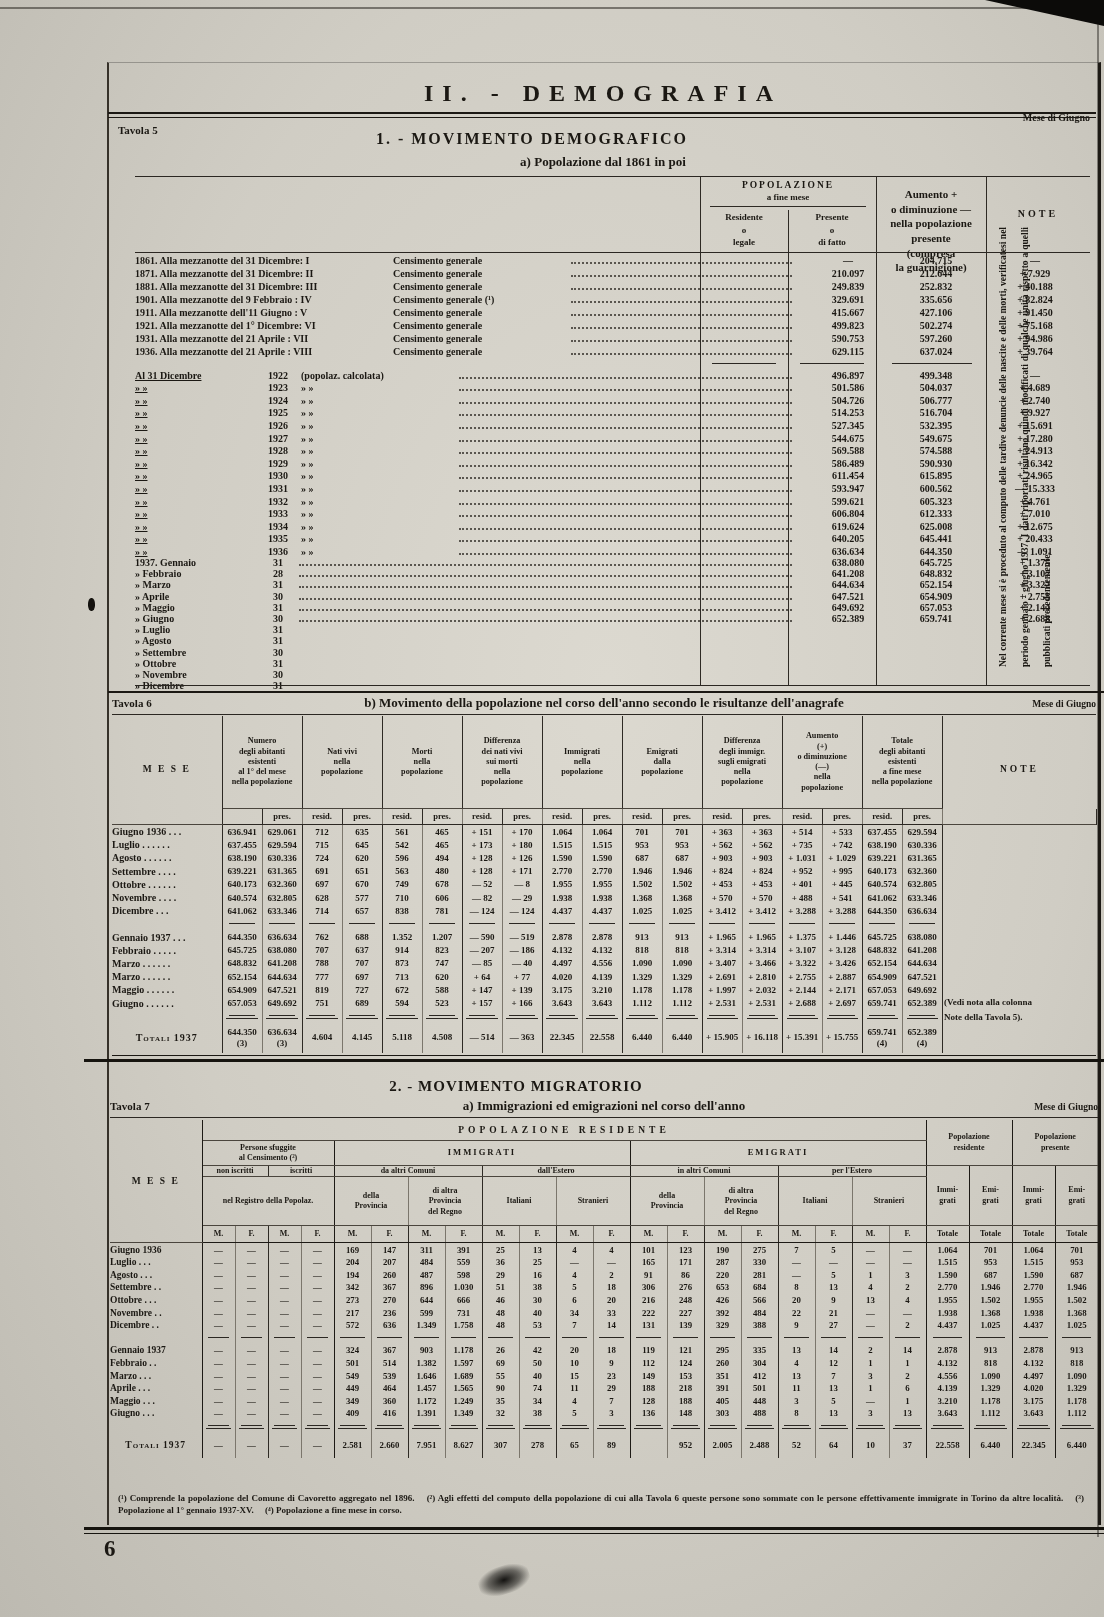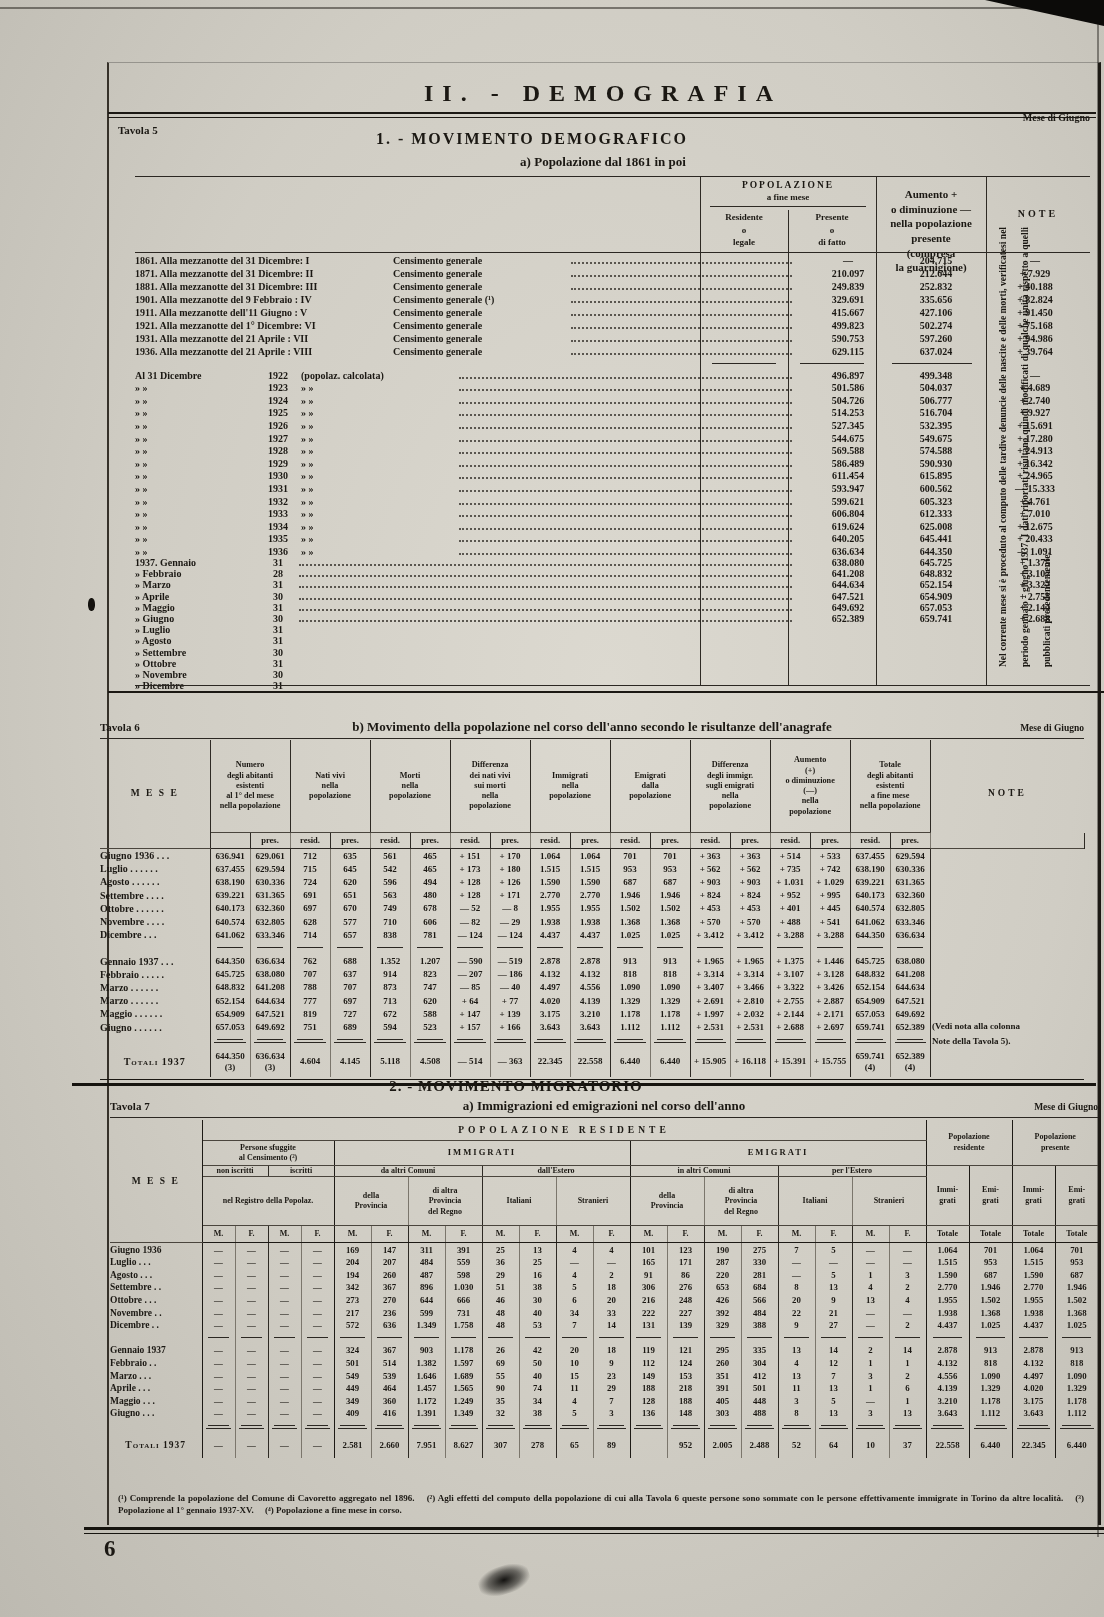--- a/index.html
+++ b/index.html
@@ -52,21 +52,21 @@
   .resh{position:absolute;left:565px;width:88px;top:35px;text-align:center;font-size:9px;line-height:1.4;}
   .presh{position:absolute;left:653px;width:88px;top:35px;text-align:center;font-size:9px;line-height:1.4;}
   .aumh{position:absolute;left:743px;width:106px;top:4px;text-align:center;font-size:11px;line-height:1.33;margin-top:7px;}
   .noteh{position:absolute;left:851px;width:104px;top:32px;text-align:center;font-size:10px;letter-spacing:3px;}
   #t5rows{position:absolute;top:78px;left:0;width:955px;}
   .t5r{display:flex;align-items:flex-end;height:13px;font-size:10px;font-weight:700;line-height:12px;}
   .t5r.ty{height:12.6px;}
   .t5r.tm{height:11.2px;}
   .t5r .c{white-space:nowrap;}
   .ca{width:258px;}.cb{width:170px;}
-  .ya{width:120px;}.yy{width:46px;text-align:center;}.yb{width:150px;}
+  .ya{width:120px;text-decoration:underline;}.yy{width:46px;text-align:center;}.yb{width:150px;}
   .ma{width:130px;}.md{width:26px;text-align:center;}
   .dots{flex:1;border-bottom:2px dotted rgba(35,31,26,.7);margin:0 12px 3px 8px;height:9px;}
   .fill{flex:1;}
   .nv{text-align:center;}
   .n1{width:88px;}.n2{width:88px;}.n3{width:110px;}
   .t5gap{position:relative;height:11px;}
   .t5gap .seg{position:absolute;top:5px;border-top:1.2px solid #2b2722;}
   .sg1{left:577px;width:64px;}.sg2{left:665px;width:64px;}.sg3{left:757px;width:80px;}
   .t5note{position:absolute;left:683px;top:226px;width:440px;height:90px;transform:rotate(-90deg);
           font-size:9.5px;font-weight:700;line-height:2.3;text-align:justify;}
@@ -79,21 +79,21 @@
   .strongR{border-right:1.8px solid #1d1a15;}
   .strongishR{border-right:1.4px solid #2e2a24;}
   .num{font-size:9px;text-align:center;}
   .lblc{font-size:10px;text-align:left;padding-left:6px;white-space:nowrap;}
   tr.gapr td{height:9px;}
   tr.gapr td .seg{width:68%;margin:0 auto;border-top:1.1px solid #2b2722;}
   tr.gapr td .seg2{width:80%;margin:0 auto;border-top:1px solid #2b2722;position:relative;top:2px;}
   .totlbl{font-variant:small-caps;letter-spacing:1px;text-align:center !important;}
 
   
-  #t6w{position:absolute;top:695px;left:100px;width:984px;margin-top:24px;}
+  #t6w{position:absolute;top:695px;left:112px;width:984px;}
   .t6title{display:flex;align-items:baseline;font-weight:700;}
   .t6title .tt{flex:1;text-align:center;font-size:13px;}
   .t6title .mm{width:110px;text-align:right;font-size:9.5px;}
   .t6title .tv{width:110px;font-size:11px;}
   .rulefull{border-top:1.4px solid #2b2722;margin-top:3px;}
   table.t6t{width:984px;margin-top:1px;}
   .t6t thead th{font-size:8.2px;text-align:center;vertical-align:middle;line-height:1.25;}
   .t6t thead tr:first-child th{height:92px;border-bottom:1px solid #4a453d;}
   .t6t thead tr.subr th{height:15px;font-size:8.5px;border-bottom:1.3px solid #2b2722;}
   .t6t .mese{font-size:9.5px;letter-spacing:2px;}

